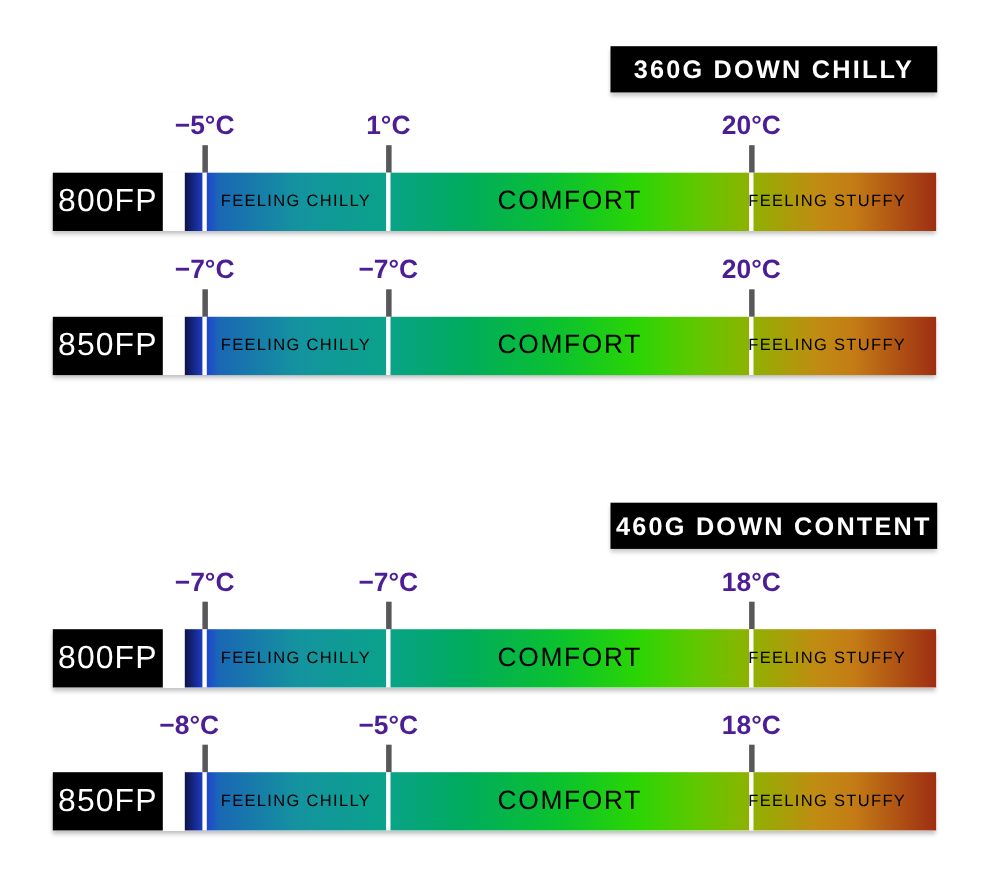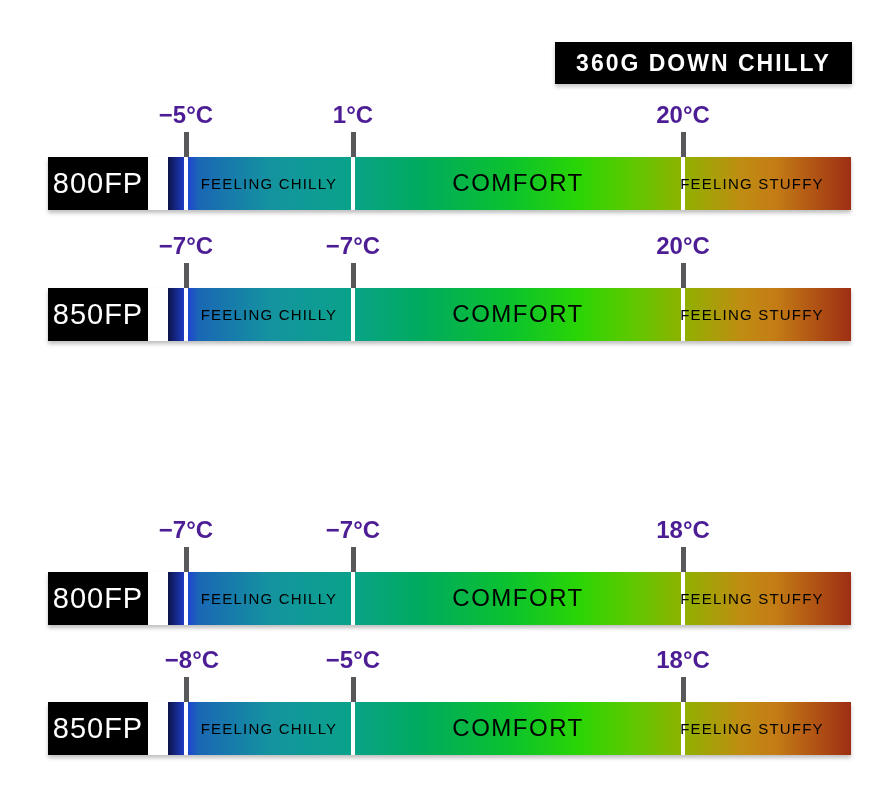--- a/index.html
+++ b/index.html
@@ -156,41 +156,44 @@
     </div>
     <div class="grad"></div>
     <div class="divider d1"></div>
     <div class="divider d2"></div>
     <div class="divider d3"></div>
     <span class="seg s1">FEELING CHILLY</span>
     <span class="seg s2">COMFORT</span>
     <span class="seg s3">FEELING STUFFY</span>
   </div>
 
+  <div class="group-header" style="top:457px">
+    <span>460G DOWN CONTENT</span>
+  </div>
 
   <div class="temp" style="left:186px; top:516px">−7°C</div>
   <div class="temp" style="left:353px; top:516px">−7°C</div>
   <div class="temp" style="left:683px; top:516px">18°C</div>
   <div class="tick" style="left:184px; top:547px"></div>
   <div class="tick" style="left:351px; top:547px"></div>
   <div class="tick" style="left:681px; top:547px"></div>
   <div class="bar-row" style="top:572px">
     <div class="fp-box">
       <span>800FP</span>
     </div>
     <div class="grad"></div>
     <div class="divider d1"></div>
     <div class="divider d2"></div>
     <div class="divider d3"></div>
     <span class="seg s1">FEELING CHILLY</span>
     <span class="seg s2">COMFORT</span>
     <span class="seg s3">FEELING STUFFY</span>
   </div>
 
-  <div class="temp" style="left:192px; top:646px">−8°C</div>
+  <div class="temp" style="left:172px; top:646px">−8°C</div>
   <div class="temp" style="left:353px; top:646px">−5°C</div>
   <div class="temp" style="left:683px; top:646px">18°C</div>
   <div class="tick" style="left:184px; top:677px"></div>
   <div class="tick" style="left:351px; top:677px"></div>
   <div class="tick" style="left:681px; top:677px"></div>
   <div class="bar-row" style="top:702px">
     <div class="fp-box">
       <span>850FP</span>
     </div>
     <div class="grad"></div>

